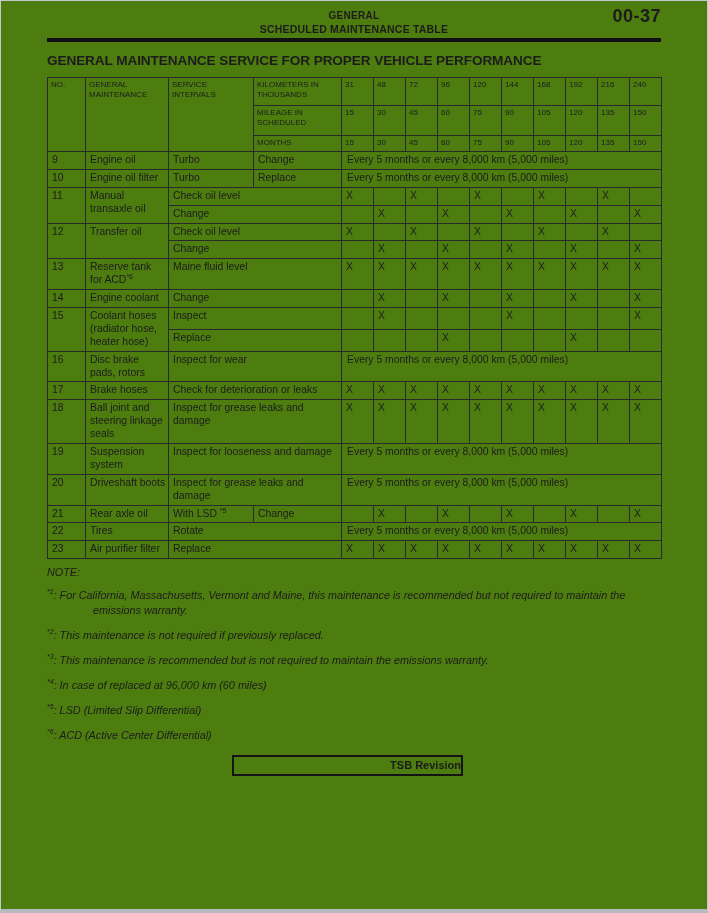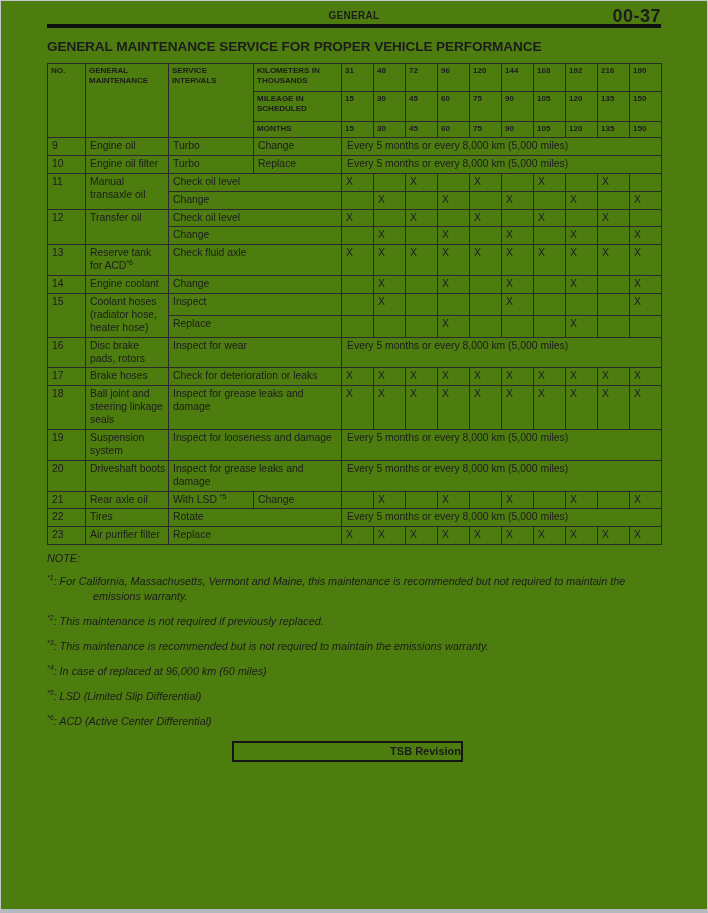--- a/index.html
+++ b/index.html
@@ -9,41 +9,42 @@
           border:1px solid #c6c9cc; border-bottom:4px solid #b4bac0; overflow:hidden; }
   .content { width:614px; margin:0 auto; }
   .page-header { position:relative; padding-top:9px; text-align:center; }
   .hdr-line1 { font-size:10px; font-weight:bold; letter-spacing:.3px; }
   .hdr-line2 { font-size:10.5px; font-weight:bold; margin-top:2px; letter-spacing:.2px; }
   .page-number { position:absolute; right:0; top:5px; font-size:18px; font-weight:bold; letter-spacing:.5px; }
   .header-rule { height:4px; background:#101010; margin-top:3px; }
   .doc-title { font-size:13.6px; font-weight:bold; margin:11px 0 9px 0; letter-spacing:-.1px; white-space:nowrap; }
   table.maint { border-collapse:collapse; table-layout:fixed; width:614px; }
   .maint th, .maint td { border:1px solid #2a2a2a; vertical-align:top; text-align:left; overflow:hidden; }
-  .maint th { font-size:8px; font-weight:bold; padding:2px 2px 2px 3px; line-height:1.25; }
+  .maint th { font-size:8px; font-weight:normal; padding:2px 2px 2px 3px; line-height:1.25; }
   .maint td { font-size:10.4px; font-weight:normal; padding:2px 2px 2px 4px; line-height:1.24; }
   tr.h-km { height:28px; } tr.h-mi { height:30px; } tr.h-mo { height:16px; }
   td.c-no { padding-left:4px; }
   td.c-sched { padding-left:5px; white-space:nowrap; }
   td.c-mark { padding-left:4px; }
   sup { font-size:7px; line-height:0; }
   .notes { margin-top:7px; font-style:italic; }
   .note-label { font-size:10.8px; margin-bottom:10px; }
   .note { font-size:10.8px; line-height:1.38; margin-bottom:10px; padding-left:46px; text-indent:-46px; }
   .tsb-box { width:231px; border:2px solid #141414; margin:12px 0 0 185px;
              font-weight:bold; font-size:11px; padding:2px 0 3px 8px;text-align:right; }
 </style>
 </head>
 <body>
 
 <div class="page">
   <div class="content">
 
     <div class="page-header">
       <div class="hdr-line1">GENERAL</div>
+      <div class="hdr-line2">SCHEDULED MAINTENANCE TABLE</div>
       <div class="page-number">00-37</div>
     </div>
     <div class="header-rule"></div>
 
     <div class="doc-title">GENERAL MAINTENANCE SERVICE FOR PROPER VEHICLE PERFORMANCE</div>
 
     <table class="maint">
       <colgroup>
         <col style="width:38px">
           <col style="width:83px">
@@ -68,21 +69,21 @@
           <th>KILOMETERS IN THOUSANDS</th>
         <th>31</th>
             <th>48</th>
             <th>72</th>
             <th>96</th>
             <th>120</th>
             <th>144</th>
             <th>168</th>
             <th>192</th>
             <th>216</th>
-            <th>190</th>
+            <th>240</th>
           </tr>
         <tr class="h-mi" id="tr-mileage">
           <th>MILEAGE IN SCHEDULED</th>
         <th>15</th>
             <th>30</th>
             <th>45</th>
             <th>60</th>
             <th>75</th>
             <th>90</th>
             <th>105</th>
@@ -171,21 +172,21 @@
             <td class="c-mark"></td>
             <td class="c-mark">X</td>
             <td class="c-mark"></td>
             <td class="c-mark">X</td>
             <td class="c-mark"></td>
             <td class="c-mark">X</td>
           </tr>
           <tr>
             <td class="c-no" rowspan="1">13</td>
             <td rowspan="1">Reserve tank for ACD<sup>*6</sup></td>
-            <td colspan="2">Check fluid axle</td>
+            <td colspan="2">Maine fluid level</td>
             <td class="c-mark">X</td>
             <td class="c-mark">X</td>
             <td class="c-mark">X</td>
             <td class="c-mark">X</td>
             <td class="c-mark">X</td>
             <td class="c-mark">X</td>
             <td class="c-mark">X</td>
             <td class="c-mark">X</td>
             <td class="c-mark">X</td>
             <td class="c-mark">X</td>

